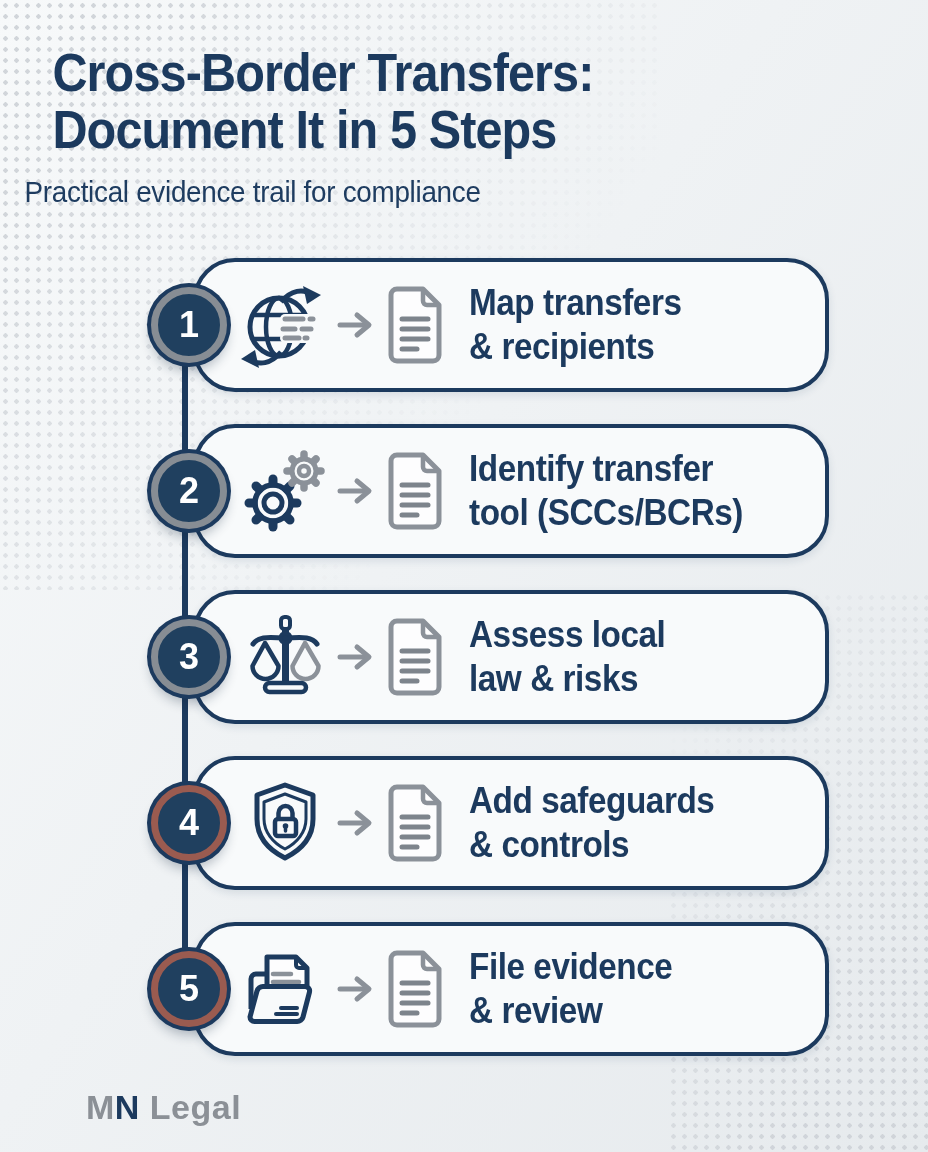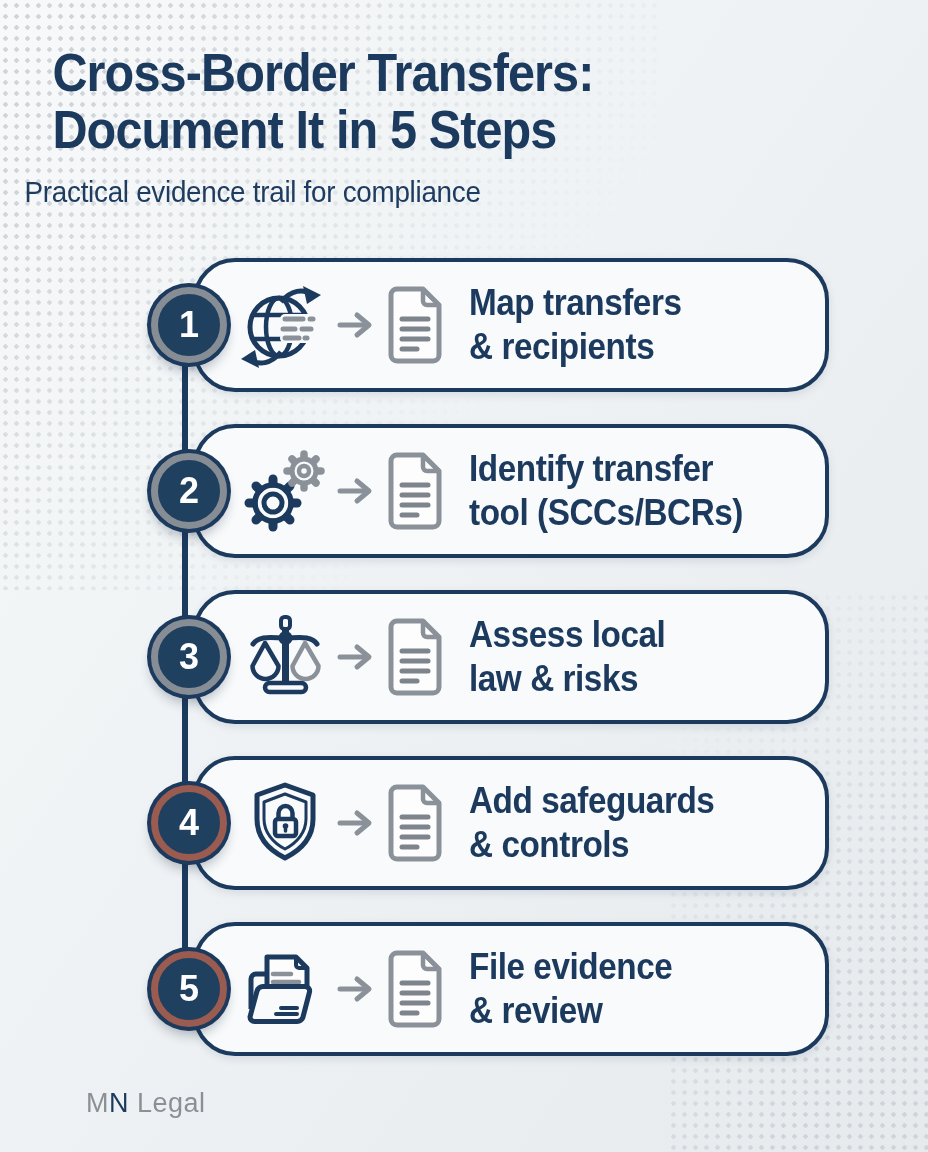--- a/index.html
+++ b/index.html
@@ -37,22 +37,22 @@
     display:flex;align-items:center;justify-content:center;z-index:2;}
   .step-circle.maroon{border-color:#9a5b50;}
   .step-num{color:#ffffff;font-size:36px;font-weight:bold;line-height:1;}
   .step-icon{flex:0 0 auto;}
   .arrow-icon{flex:0 0 auto;margin:0 8px 0 6px;}
   .doc-icon{flex:0 0 auto;margin-right:24px;}
   .step-text{color:#1c3a5e;font-weight:bold;font-size:37px;line-height:44px;
     letter-spacing:-.5px;transform:scaleX(.9);transform-origin:0 50%;white-space:nowrap;}
   .step-text span{display:block;}
 
-  .brand{position:absolute;left:86px;top:1088px;font-size:27px;letter-spacing:.5px;
-    font-weight:400;z-index:3;}
+  .brand{position:absolute;left:86px;top:1088px;font-size:34px;letter-spacing:.5px;
+    font-weight:700;z-index:3;}
   .brand .g{color:#8b9096;}
   .brand .n{color:#1c3a5e;}
 
   svg{display:block;}
 </style>
 </head>
 <body>
 
 <div class="dots dots-tl"></div>
 <div class="dots dots-br"></div>

